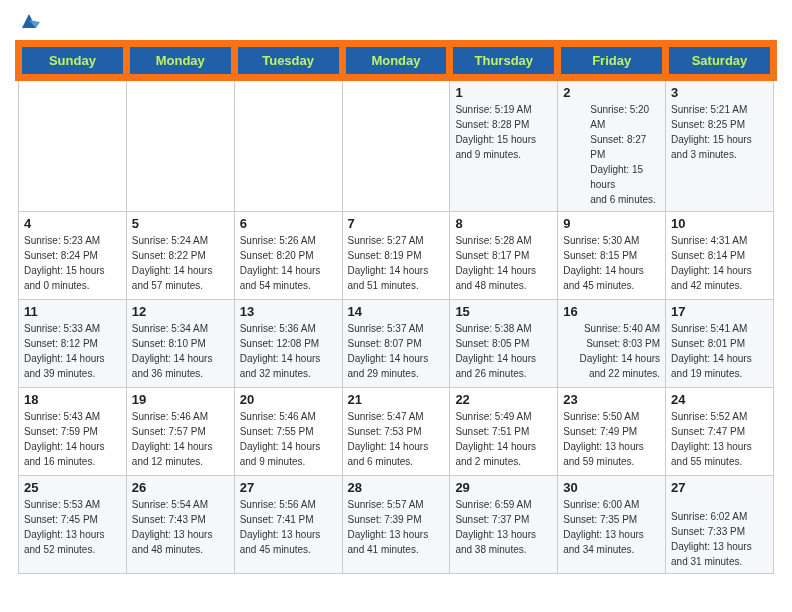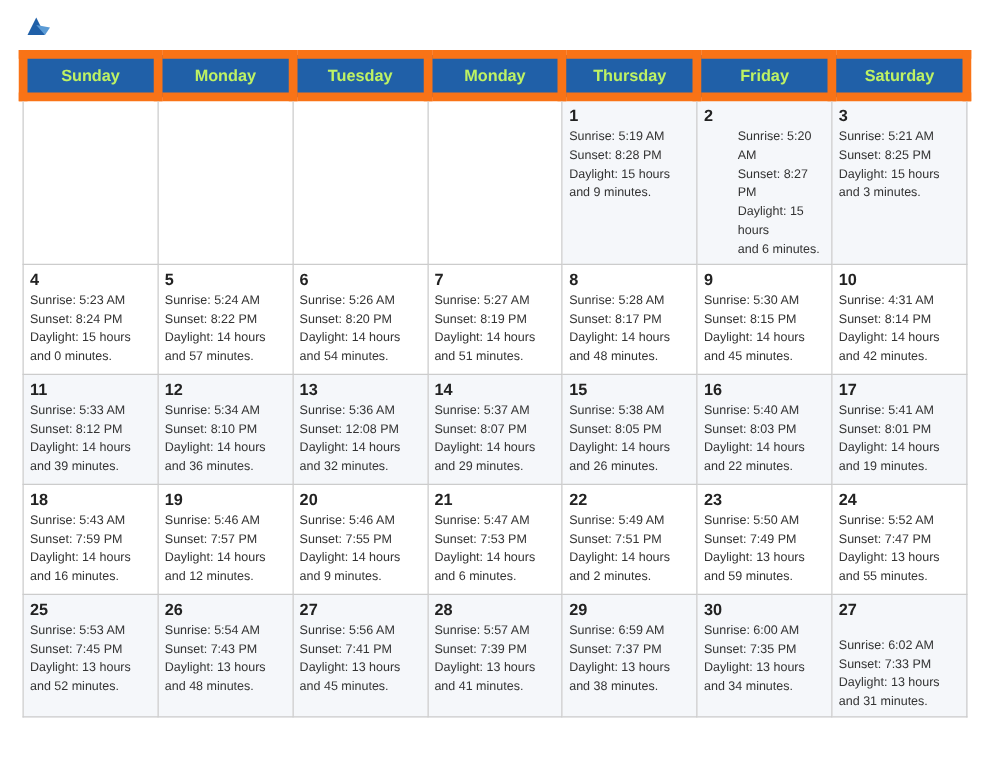--- a/index.html
+++ b/index.html
@@ -231,21 +231,21 @@
           </td>
           <td>
             <span class="day-number">15</span>
             <div class="day-info" style="white-space: pre-line;">Sunrise: 5:38 AM
 Sunset: 8:05 PM
 Daylight: 14 hours
 and 26 minutes.</div>
           </td>
           <td>
             <span class="day-number">16</span>
-            <div class="day-info" style="white-space: pre-line;">Sunrise: 5:40 AM
+            <div class="day-info" style="white-space: pre-line; text-align: right;">Sunrise: 5:40 AM
 Sunset: 8:03 PM
 Daylight: 14 hours
 and 22 minutes.</div>
           </td>
           <td>
             <span class="day-number">17</span>
             <div class="day-info" style="white-space: pre-line;">Sunrise: 5:41 AM
 Sunset: 8:01 PM
 Daylight: 14 hours
 and 19 minutes.</div>

